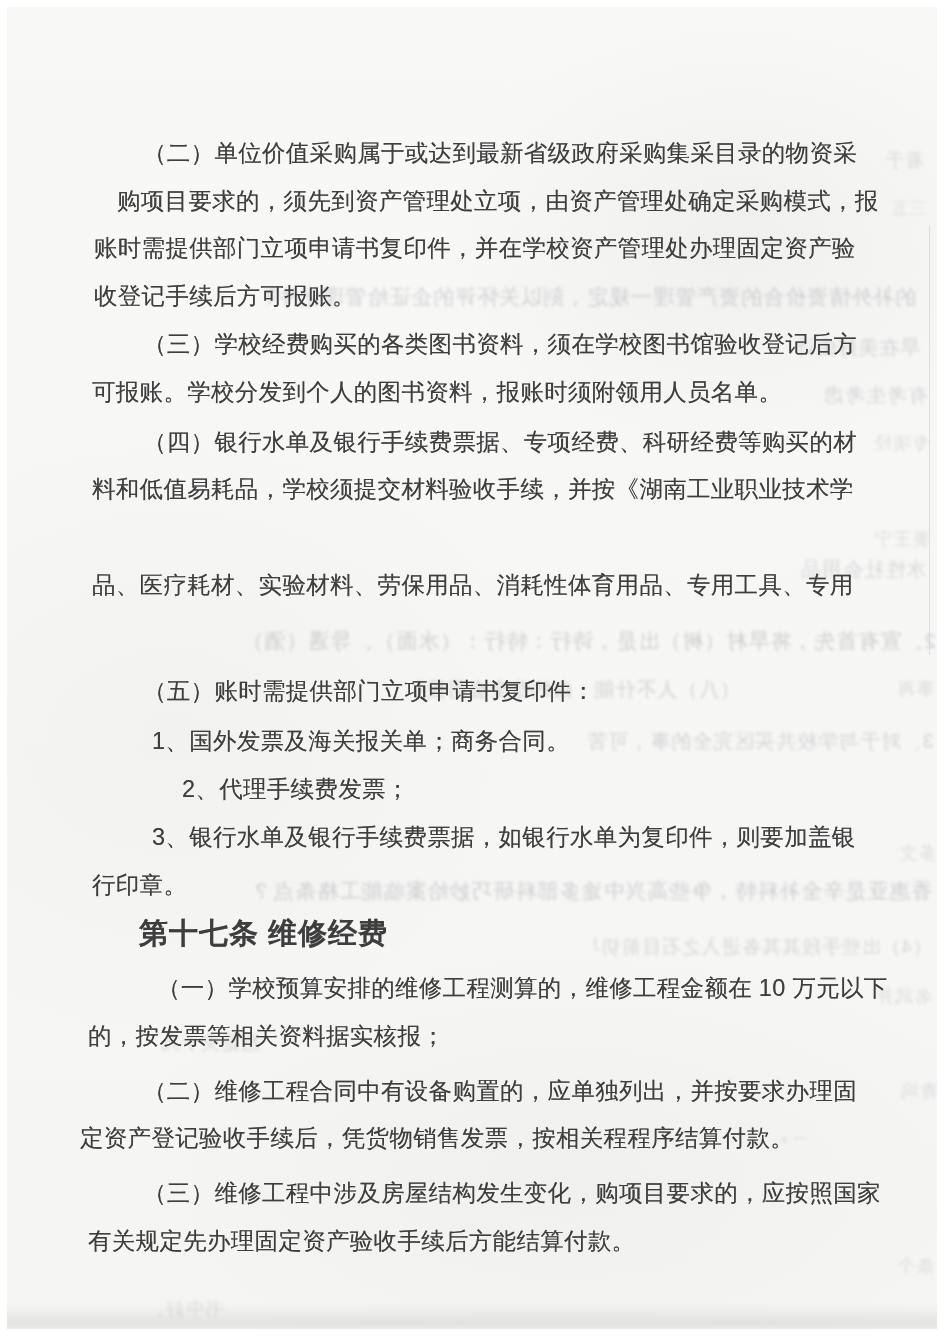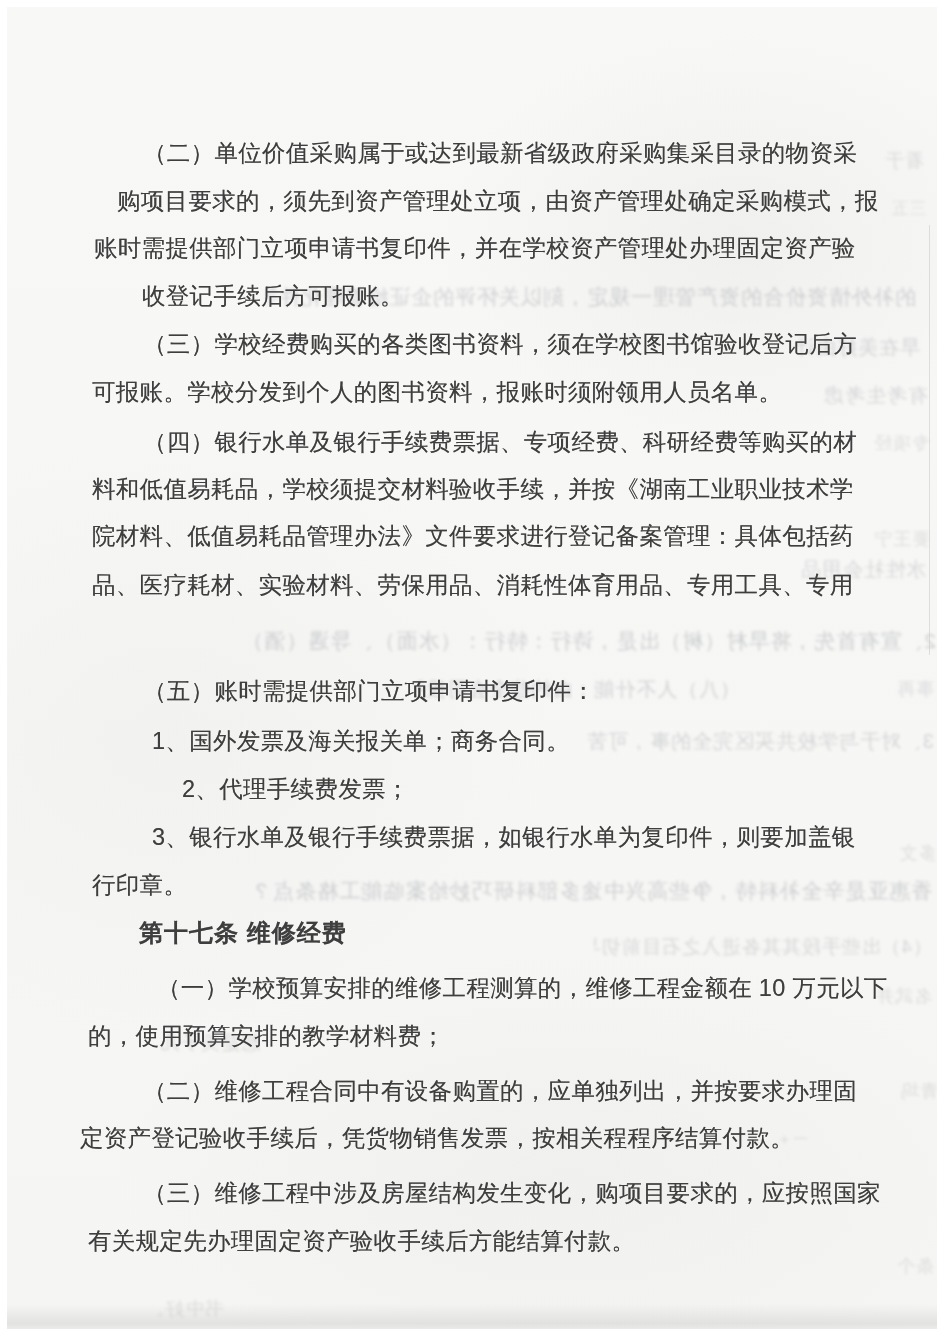--- a/index.html
+++ b/index.html
@@ -58,21 +58,21 @@
     position: absolute;
     white-space: nowrap;
     font-size: 23.5px;
     letter-spacing: 0.3px;
     line-height: 30px;
     color: var(--ink, #3e3e3e);
     text-shadow: 0 0 0.6px rgba(62,62,62,0.55);
   }
   .doc-line.bold {
     font-weight: 700;
-    font-size: 24px;
+    font-size: 29px;
     letter-spacing: 1px;
   }
   .ghost-line {
     position: absolute;
     white-space: nowrap;
     overflow: hidden;
     color: var(--ghost, #8e929a);
     filter: blur(1.6px);
     transform: scaleX(-1);
     letter-spacing: 1px;
@@ -103,35 +103,34 @@
       <div class="ghost-line" style="top: 1030px; left: 92px; width: 168px; font-size: 19px; opacity: 0.28;">想是美子几</div>
       <div class="ghost-line" style="top: 1078px; left: 850px; width: 88px; font-size: 18px; opacity: 0.24;">青坞</div>
       <div class="ghost-line" style="top: 1126px; left: 736px; width: 72px; font-size: 15px; opacity: 0.28;">一＋</div>
       <div class="ghost-line" style="top: 1253px; left: 846px; width: 88px; font-size: 18px; opacity: 0.24;">条个</div>
       <div class="ghost-line" style="top: 1296px; left: 92px; width: 132px; font-size: 19px; opacity: 0.24;">书中好。</div>
     </div>
   <div class="text-layer" id="text-layer">
       <div class="doc-line" style="top: 138px; left: 143px;">（二）单位价值采购属于或达到最新省级政府采购集采目录的物资采</div>
       <div class="doc-line" style="top: 186px; left: 94px; margin-left: 23px;">购项目要求的，须先到资产管理处立项，由资产管理处确定采购模式，报</div>
       <div class="doc-line" style="top: 233px; left: 94px;">账时需提供部门立项申请书复印件，并在学校资产管理处办理固定资产验</div>
-      <div class="doc-line" style="top: 281px; left: 94px; margin-left: 48px;">收登记手续后方可报账。</div>
+      <div class="doc-line" style="top: 281px; left: 94px;">收登记手续后方可报账。</div>
       <div class="doc-line" style="top: 329px; left: 143px;">（三）学校经费购买的各类图书资料，须在学校图书馆验收登记后方</div>
       <div class="doc-line" style="top: 377px; left: 92px;">可报账。学校分发到个人的图书资料，报账时须附领用人员名单。</div>
       <div class="doc-line" style="top: 427px; left: 143px;">（四）银行水单及银行手续费票据、专项经费、科研经费等购买的材</div>
       <div class="doc-line" style="top: 474px; left: 92px;">料和低值易耗品，学校须提交材料验收手续，并按《湖南工业职业技术学</div>
-      <div class="doc-line" style="top: 521px; left: 92px;">院材料、低值易耗品管理办法》文件要求进行登记备案管理：具体包括药</div>
       <div class="doc-line" style="top: 570px; left: 92px;">品、医疗耗材、实验材料、劳保用品、消耗性体育用品、专用工具、专用</div>
       <div class="doc-line" style="top: 676px; left: 143px;">（五）账时需提供部门立项申请书复印件：</div>
       <div class="doc-line" style="top: 726px; left: 152px;">1、国外发票及海关报关单；商务合同。</div>
       <div class="doc-line" style="top: 774px; left: 158px; margin-left: 24px;">2、代理手续费发票；</div>
       <div class="doc-line" style="top: 822px; left: 152px;">3、银行水单及银行手续费票据，如银行水单为复印件，则要加盖银</div>
       <div class="doc-line" style="top: 870px; left: 92px;">行印章。</div>
       <div class="doc-line bold" style="top: 918px; left: 139px;">第十七条  维修经费</div>
       <div class="doc-line" style="top: 973px; left: 157px;">（一）学校预算安排的维修工程测算的，维修工程金额在 10 万元以下</div>
-      <div class="doc-line" style="top: 1021px; left: 88px;">的，使用预算安排的教学材料费；</div>
+      <div class="doc-line" style="top: 1021px; left: 88px;">的，按发票等相关资料据实核报；</div>
       <div class="doc-line" style="top: 1076px; left: 143px;">（二）维修工程合同中有设备购置的，应单独列出，并按要求办理固</div>
       <div class="doc-line" style="top: 1123px; left: 80px; text-align: center;">定资产登记验收手续后，凭货物销售发票，按相关程程序结算付款。</div>
       <div class="doc-line" style="top: 1178px; left: 143px;">（三）维修工程中涉及房屋结构发生变化，购项目要求的，应按照国家</div>
       <div class="doc-line" style="top: 1226px; left: 88px;">有关规定先办理固定资产验收手续后方能结算付款。</div>
     </div>
   <div class="edge-line"></div>
   <div class="bottom-shadow"></div>
 </div>
 
 </body></html>

